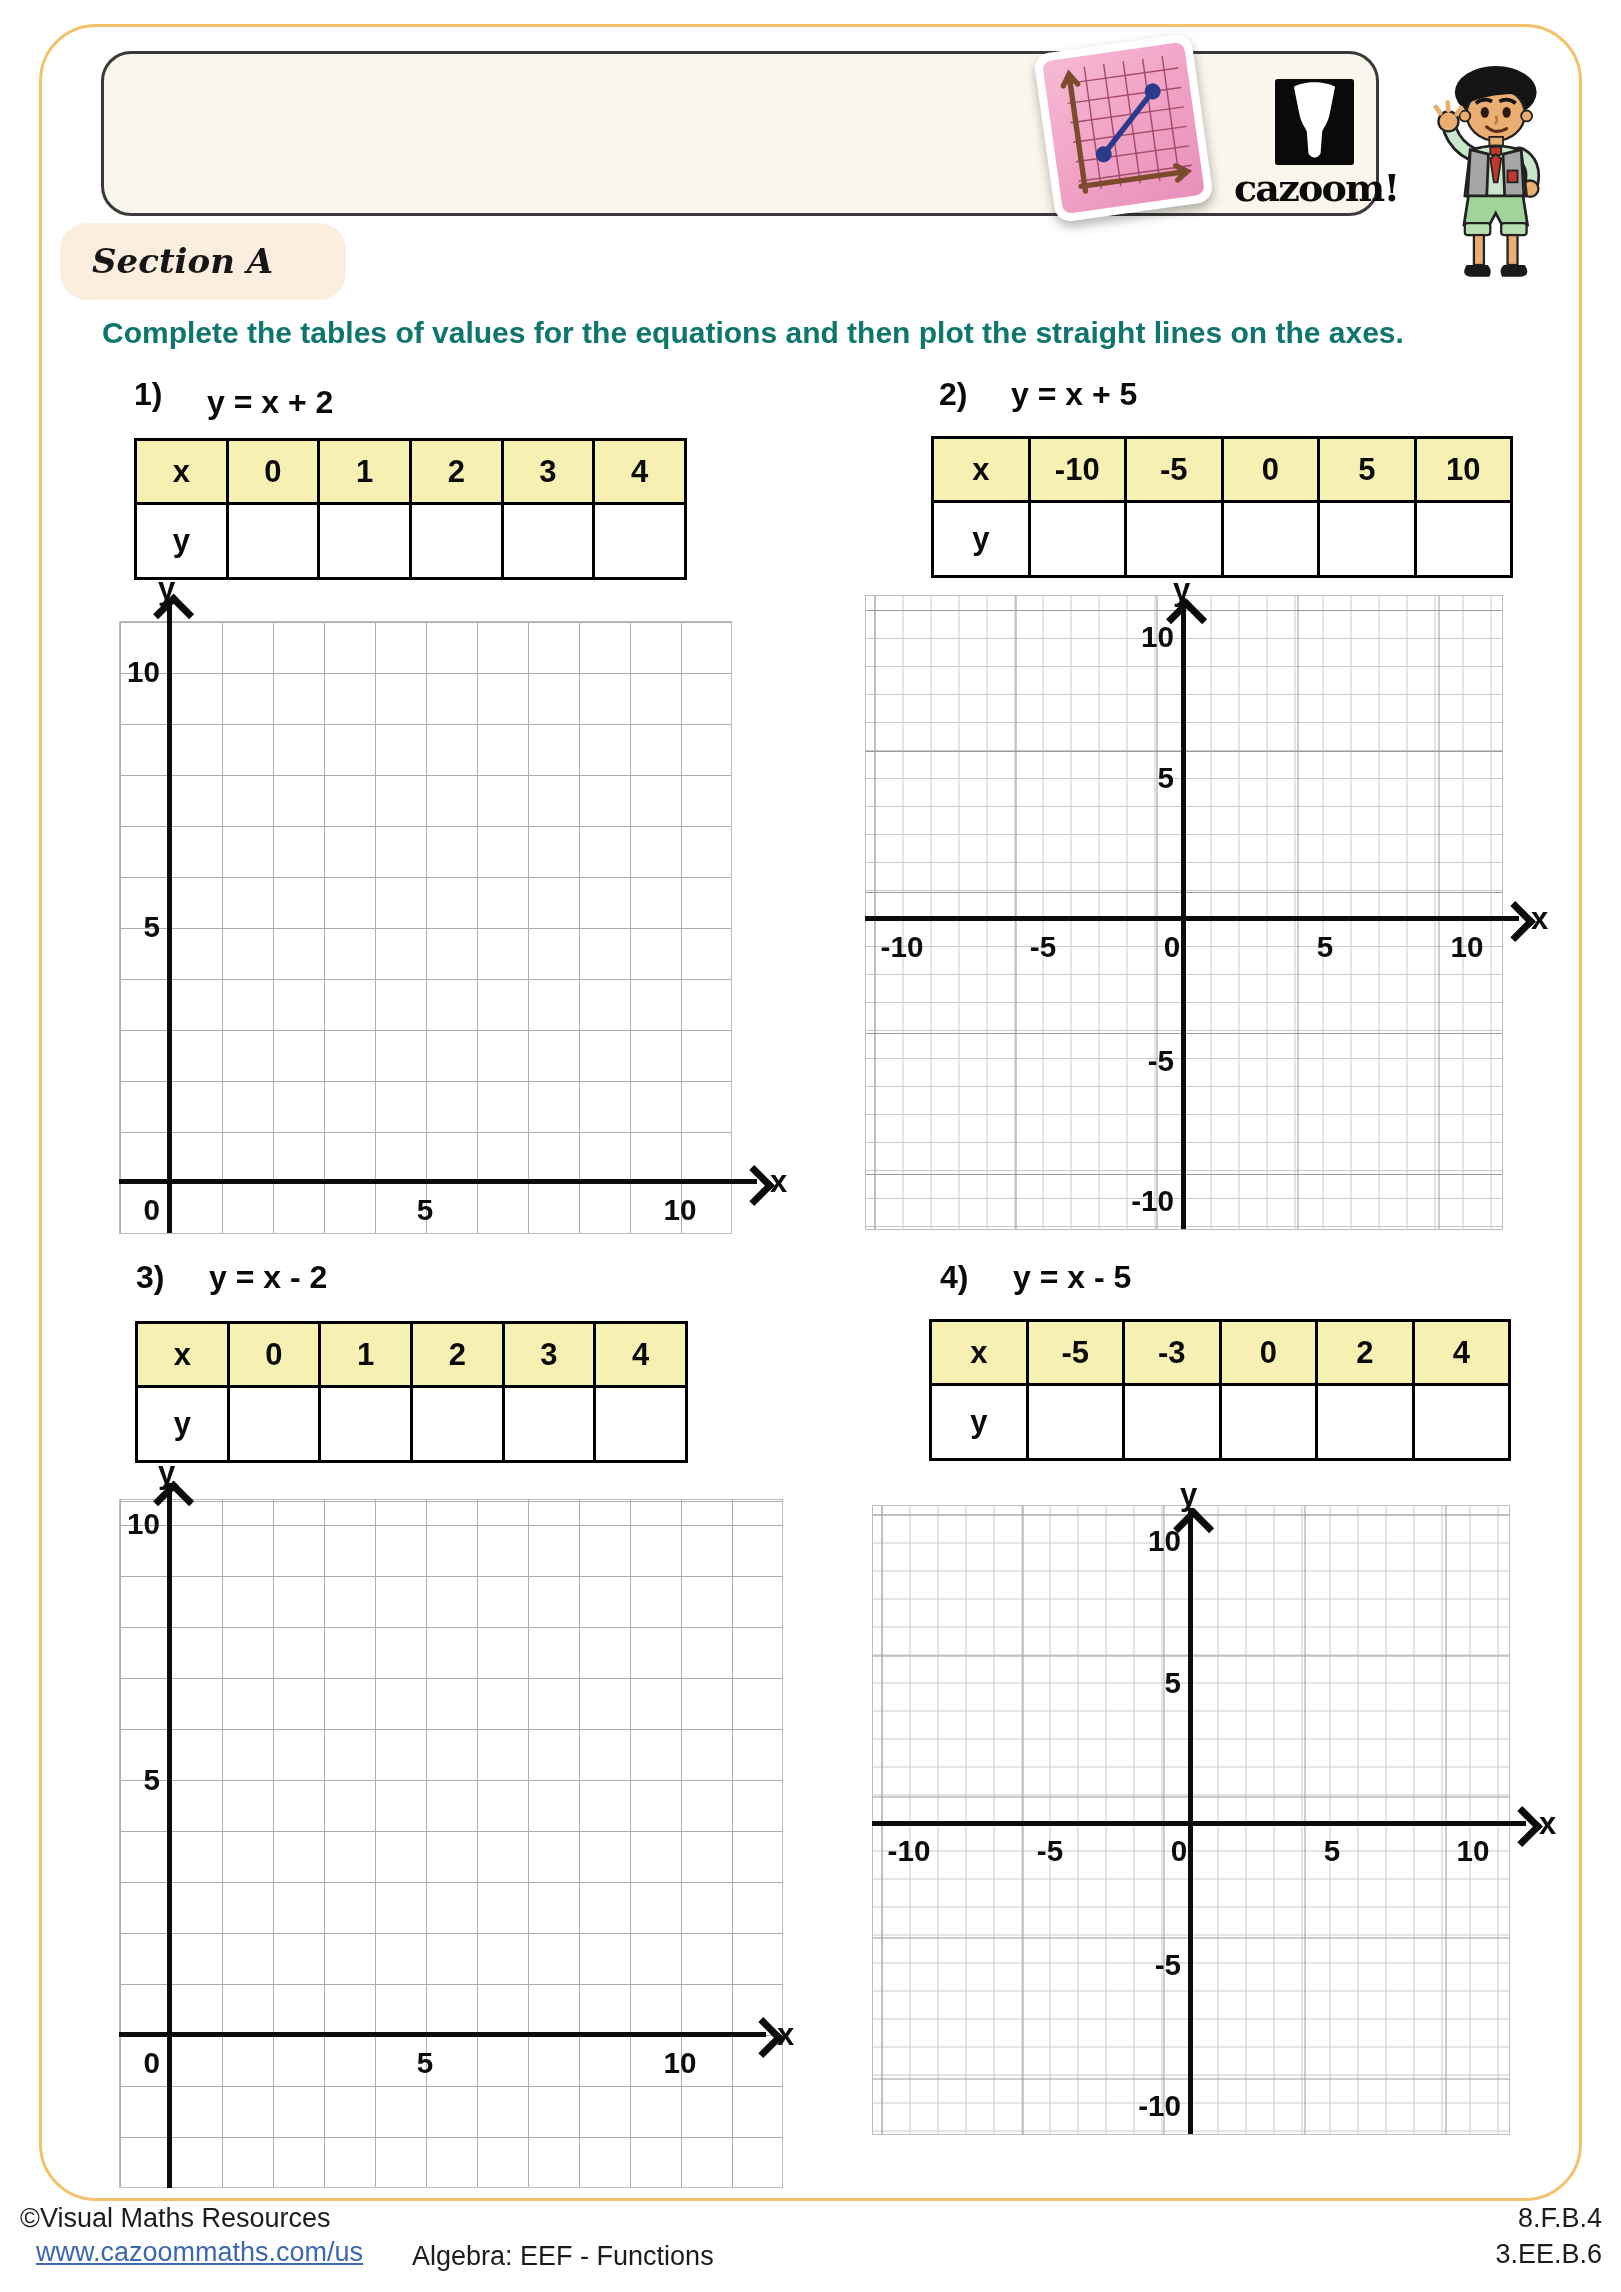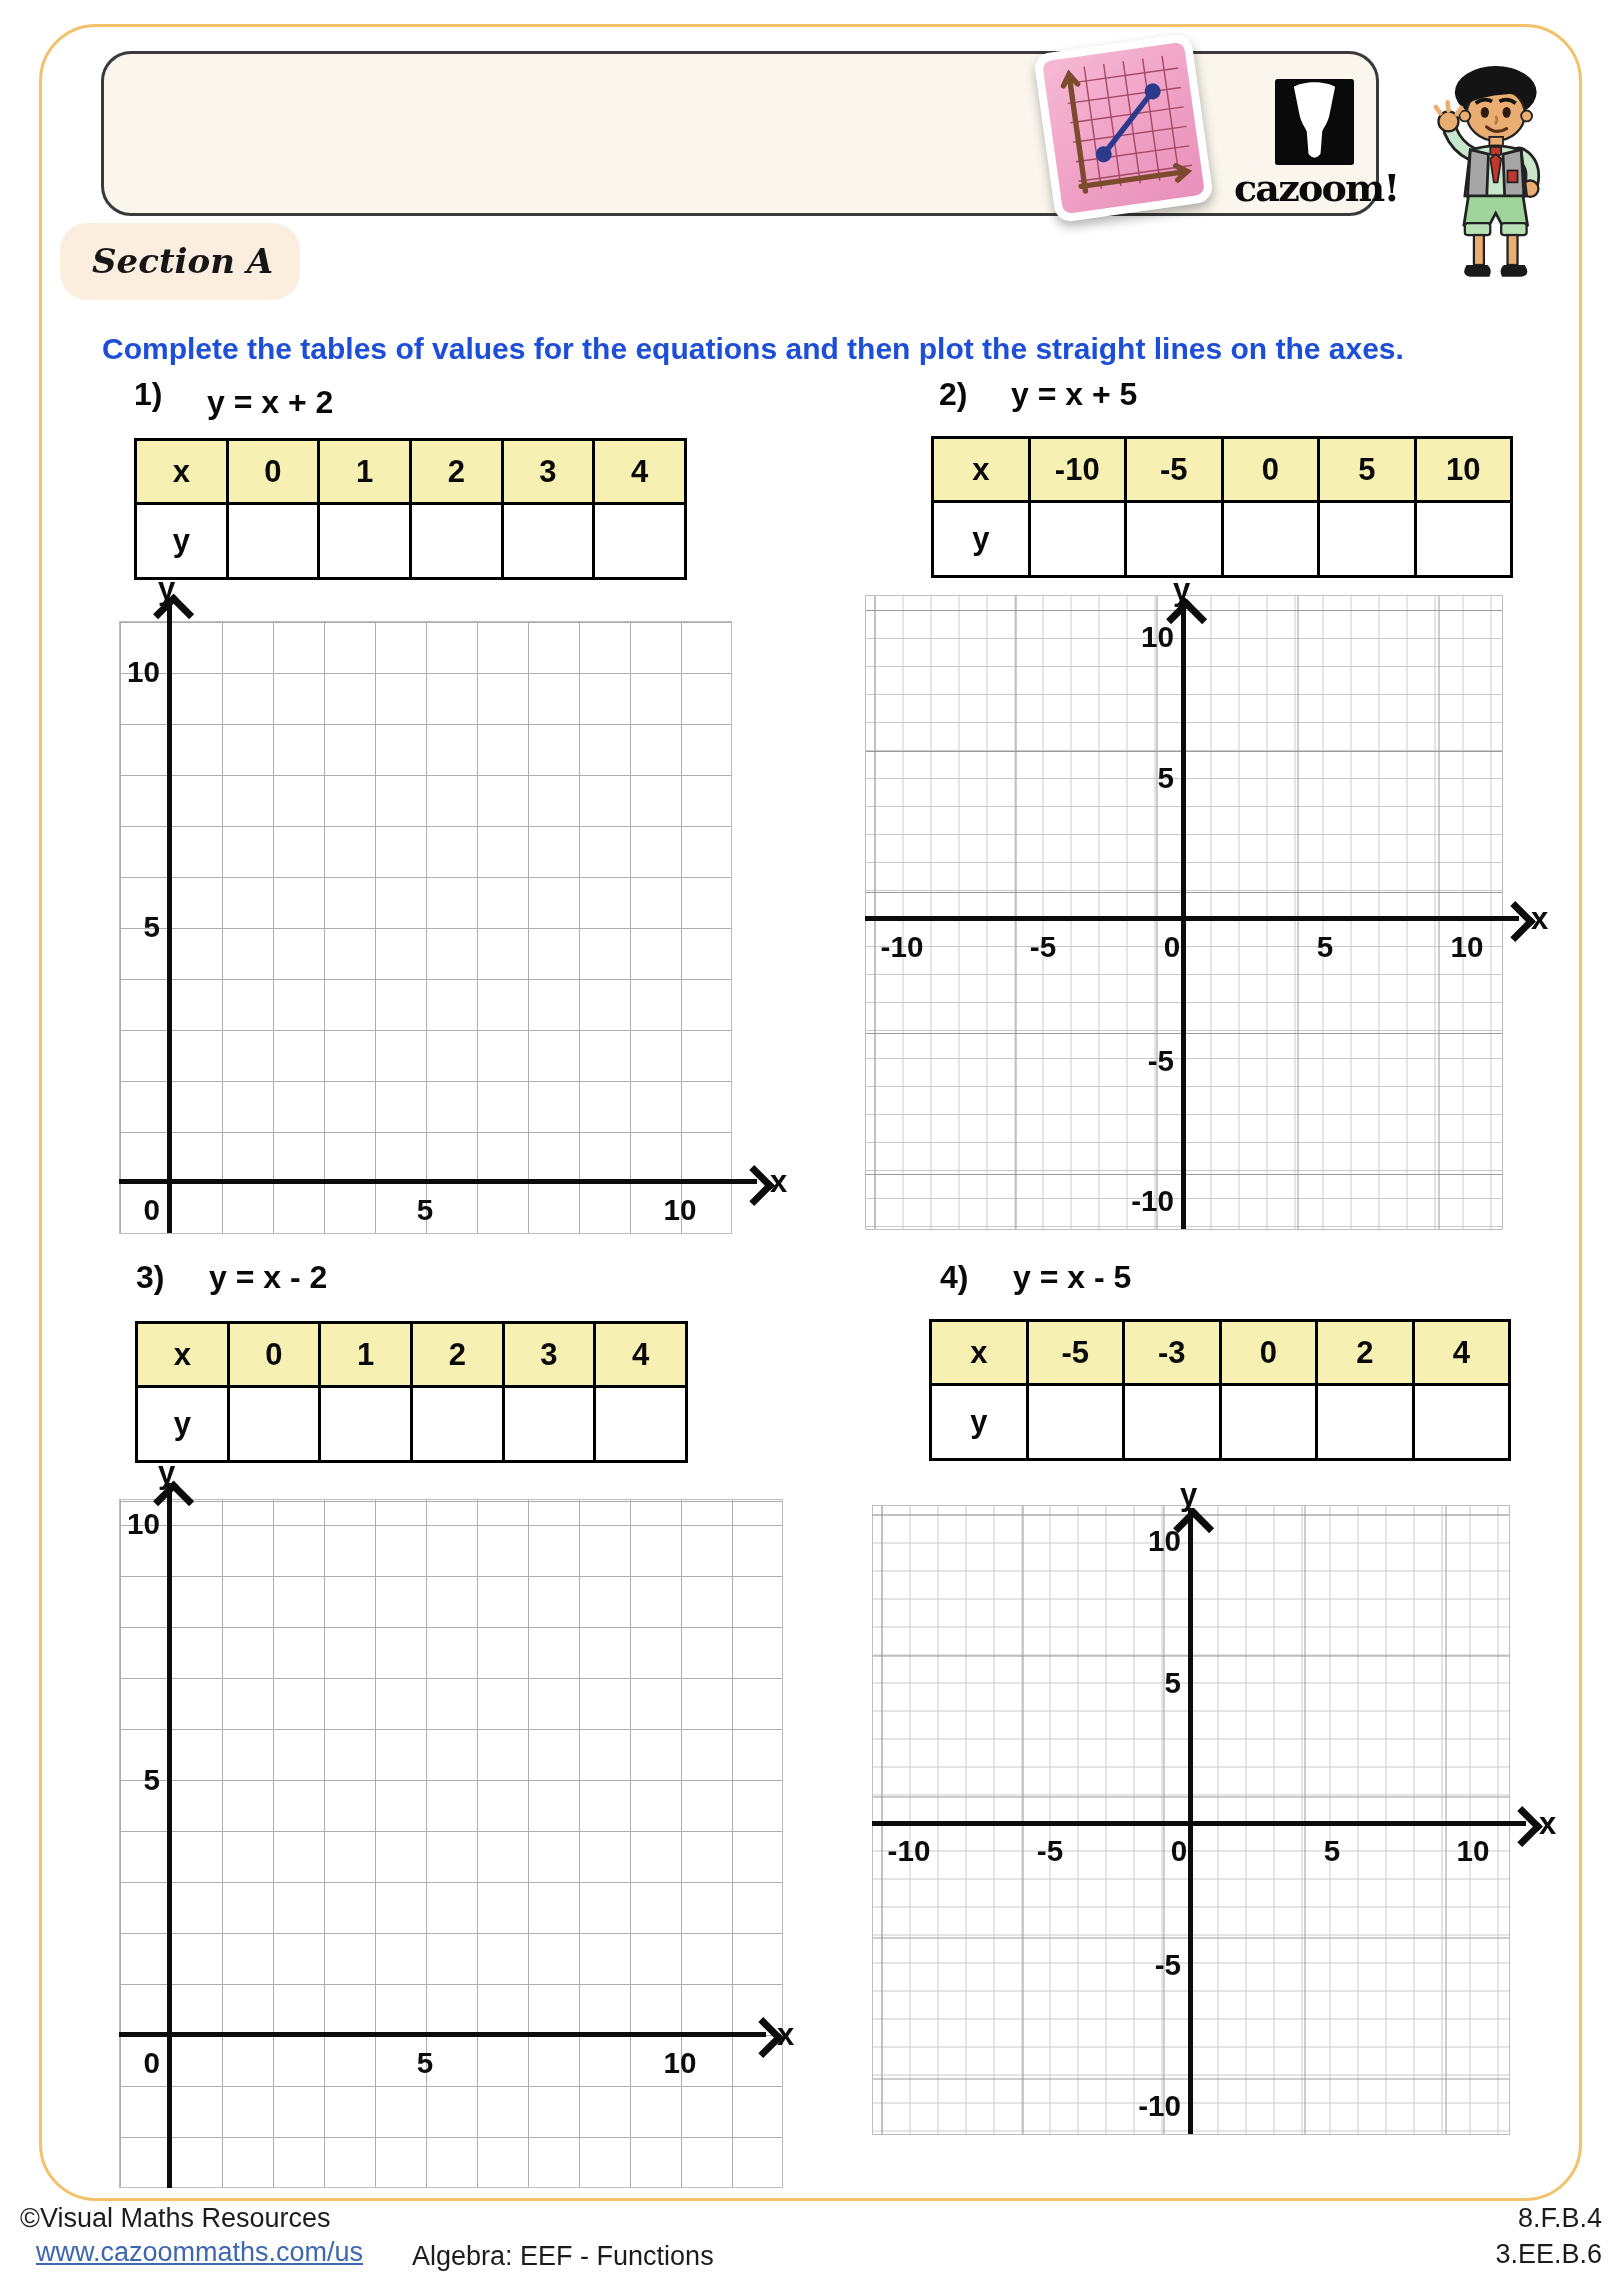--- a/index.html
+++ b/index.html
@@ -24,28 +24,28 @@
   #graph-card .inner{position:absolute;left:8px;top:8px;right:8px;bottom:8px;border-radius:9px;
               background:linear-gradient(145deg,#F6BAD4 0%,#F1A5C7 45%,#E88FB9 100%);}
 
   
   #logo{position:absolute;left:1243px;top:79px;width:143px;height:125px;text-align:center;}
   #logo .mark{position:absolute;left:32px;top:0;width:79px;height:86px;background:#0a0a0a;border-radius:2.7px;}
   #logo .word{position:absolute;left:-9px;top:86px;width:161px;text-align:center;
               font-family:"DejaVu Serif",serif;font-weight:700;font-size:38px;letter-spacing:-1.8px;color:#0a0a0a;}
 
   
-  #section-badge{position:absolute;left:60px;top:223px;width:240px;height:77px;
+  #section-badge{position:absolute;left:60px;top:223px;width:286px;height:77px;
                  background:#FBEEDF;border-radius:27px;}
   #section-label{position:absolute;left:32px;top:0;height:77px;line-height:77px;
                  font-family:"DejaVu Serif",serif;font-style:italic;font-weight:700;
                  font-size:34px;color:#161616;}
 
-  #instruction{position:absolute;left:102px;top:332px;width:1469px;
-               font-size:30px;font-weight:700;color:#1d4ed8;}
+  #instruction{position:absolute;left:102px;top:316px;width:1469px;
+               font-size:30px;font-weight:700;color:#0f766e;}
 
   .pnum,.peq{position:absolute;font-size:32px;font-weight:700;color:#0a0a0a;white-space:nowrap;}
 
   
   table.vtable{position:absolute;border-collapse:collapse;table-layout:fixed;}
   table.vtable td{border:3.6px solid #000;text-align:center;vertical-align:middle;
                   font-weight:700;font-size:31px;color:#0a0a0a;padding:0;}
   table.vtable tr.hr td{height:61px;background:#F6F0B2;}
   table.vtable tr.br td{height:72px;background:#ffffff;}
 

